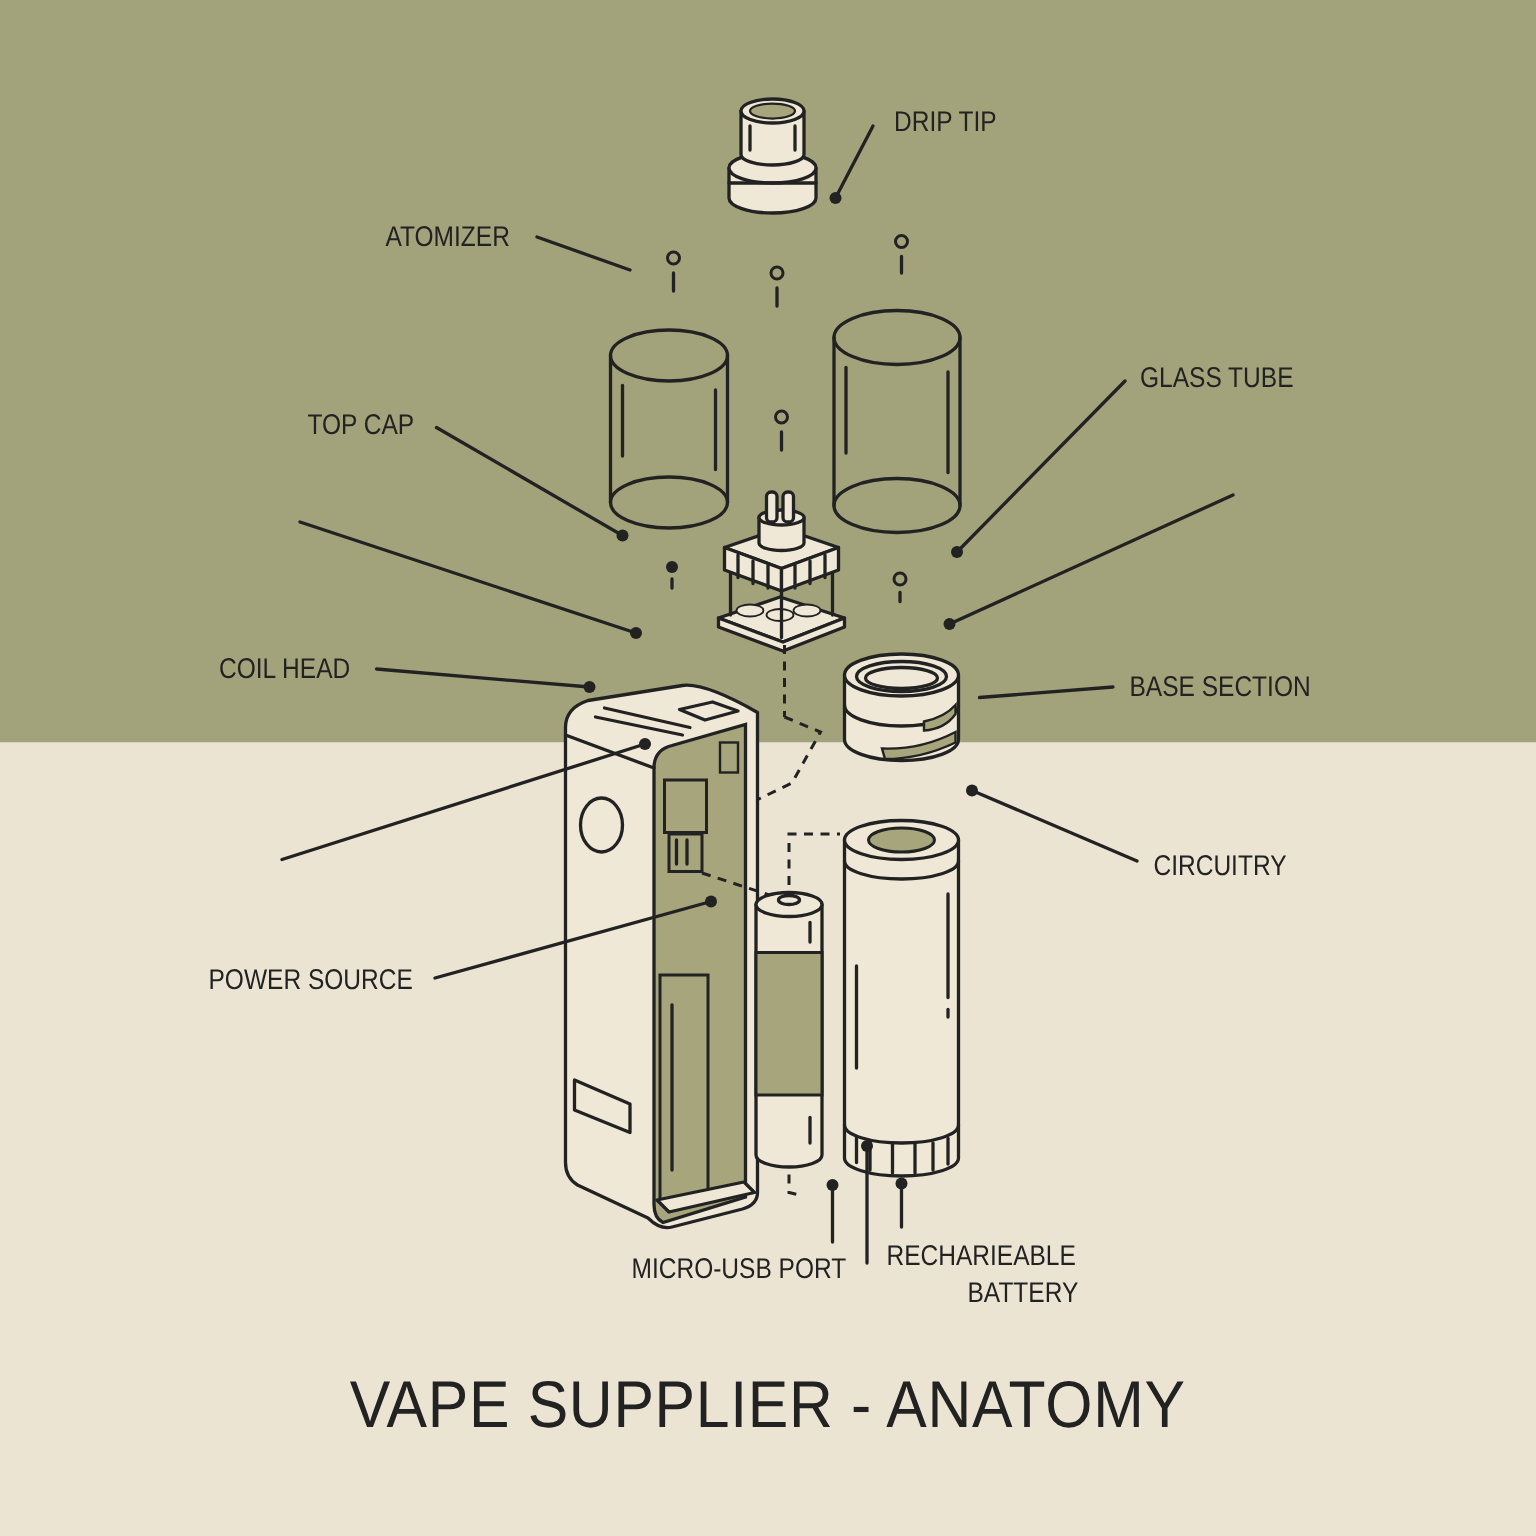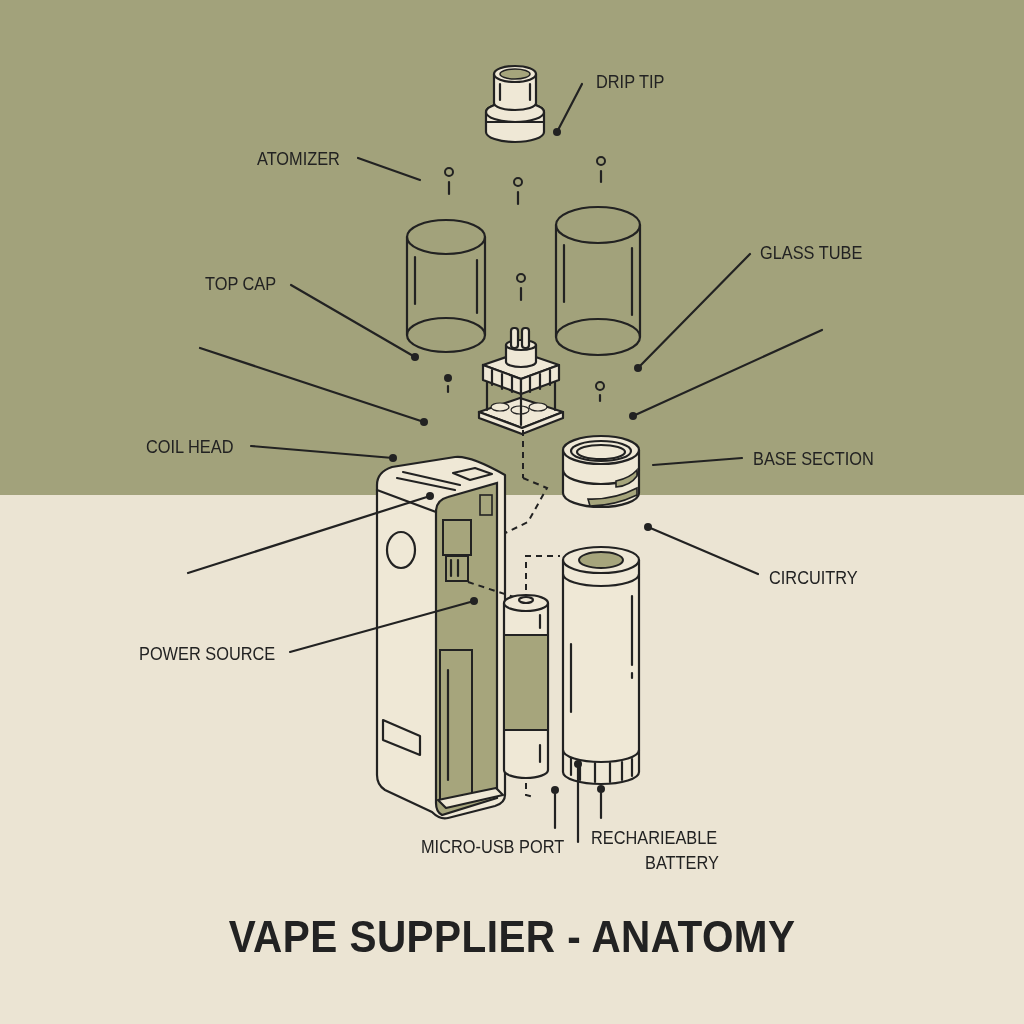--- a/index.html
+++ b/index.html
@@ -18,21 +18,21 @@
       letter-spacing: 0px;
       white-space: nowrap;
       transform: scaleX(0.86);
       transform-origin: left top;
     }
     .title {
       position: absolute;
       left: 0; width: 1024px; top: 912px;
       text-align: center;
       font-family: "Liberation Sans", sans-serif;
-      font-weight: bold;
+      font-weight: normal;
       font-size: 44px;
       color: #222;
       letter-spacing: 0.5px;
     }
     .title span { display: inline-block; transform: scaleX(0.92); }
     .stroke { stroke: #222; stroke-width: 2.2; fill: none; stroke-linecap: round; stroke-linejoin: round; }
     .part { stroke: #222; stroke-width: 2.2; fill: #efe8d6; stroke-linejoin: round; }
     .dash { stroke: #222; stroke-width: 2; fill: none; stroke-dasharray: 6 5; }
     .dot { fill: #222; }
     .ring { fill: none; stroke: #222; stroke-width: 2; }

